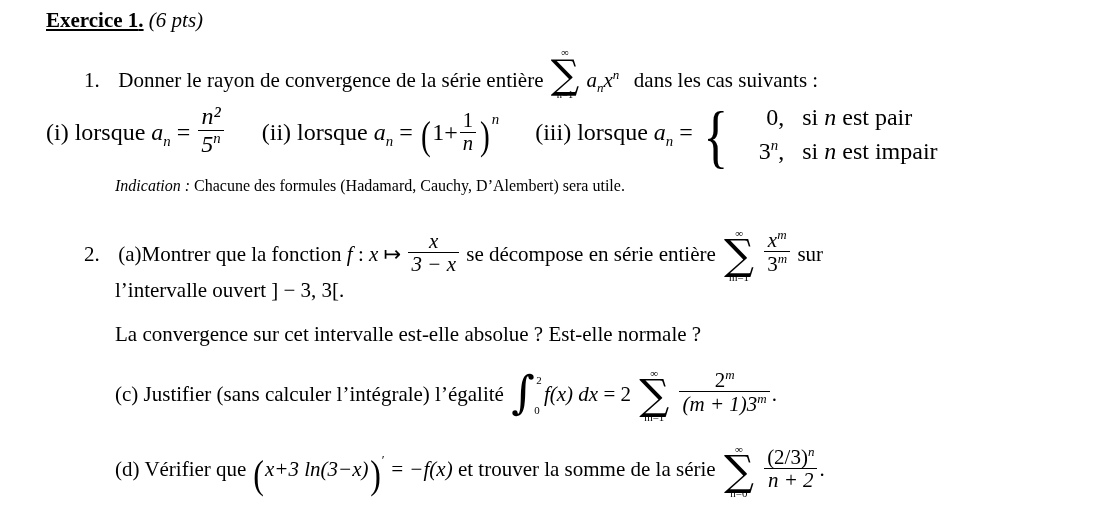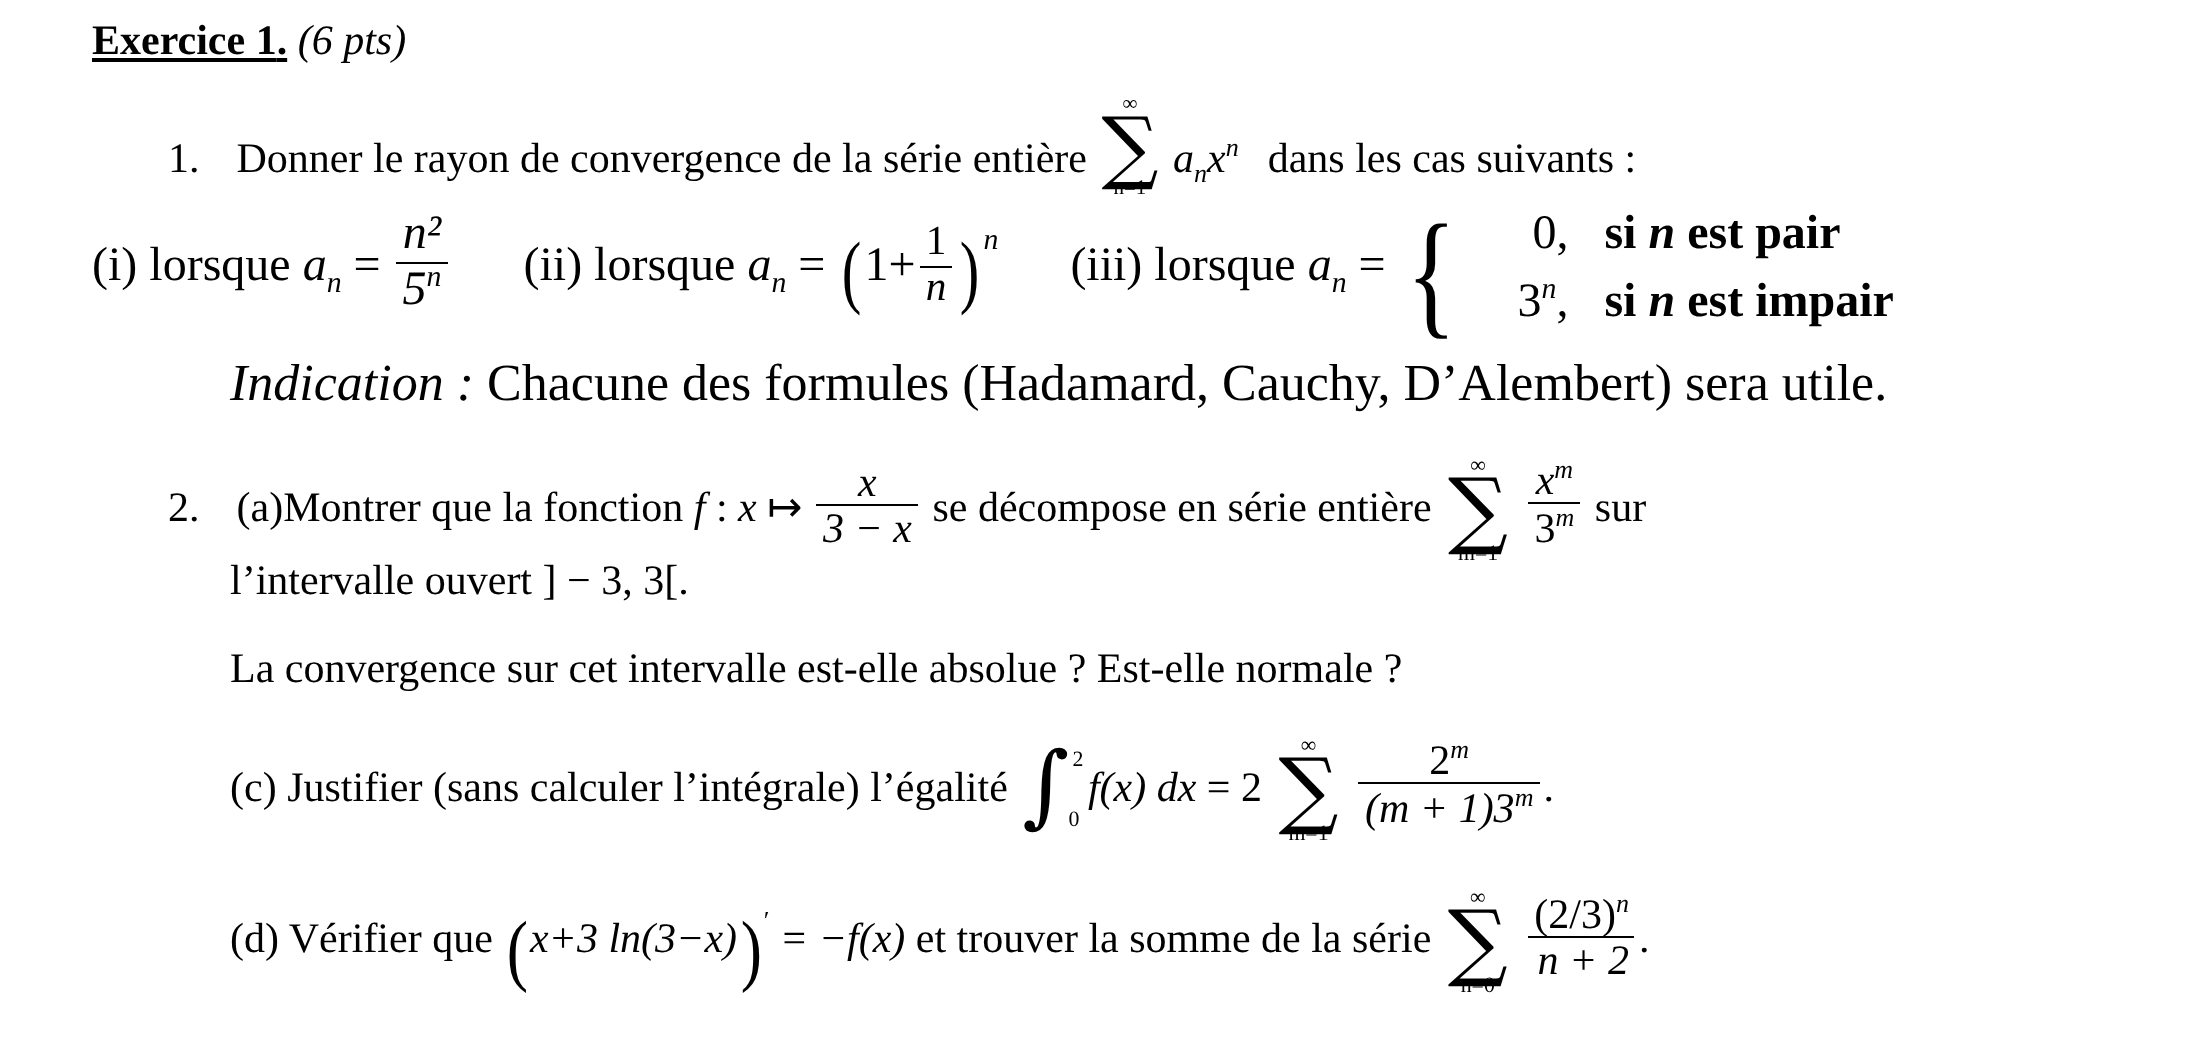--- a/index.html
+++ b/index.html
@@ -27,21 +27,21 @@
 
   
   .frac {
     display: inline-block;
     vertical-align: -0.5em;
     text-align: center;
     line-height: 1.05;
     margin: 0 2px;
   }
   .frac .num { display: block; padding: 0 3px; }
-  .frac .den { display: block; border-top: 1.2px solid #000; padding: 0 3px; text-align: right; }
+  .frac .den { display: block; border-top: 1.2px solid #000; padding: 0 3px; }
   .frac.small { font-size: 0.86em; }
 
   
   .sum {
     display: inline-block;
     vertical-align: middle;
     text-align: center;
     line-height: 1;
     margin: 0 3px;
     position: relative;
@@ -75,21 +75,21 @@
 
   sup.sm { font-size: 0.62em; vertical-align: super; }
   sub.sm { font-size: 0.62em; vertical-align: sub; }
 
   
   .bigparen { display:inline-block; font-size: 1.9em; line-height: 0.6; vertical-align: -0.30em; font-family: "Liberation Serif", serif; transform: scaleX(0.8); }
   .brace { display: inline-block; font-size: 2.9em; line-height: 0.55; vertical-align: -0.30em; transform: scaleX(0.75); font-family: "Liberation Serif", serif;}
   .cases { display: inline-block; vertical-align: middle; }
   .cases .row { display: block; line-height: 1.42; }
   .cases .c1 { display: inline-block; width: 46px; text-align: right; }
-  .cases .c2 { display: inline-block; padding-left: 12px; font-weight: bold; }
+  .cases .c2 { display: inline-block; padding-left: 12px; }
 
   .paren-tall { display:inline-block; font-size:1.7em; line-height:0.7; vertical-align:-0.24em; transform: scaleX(0.72);}
 </style>
 </head>
 <body>
 
 <div class="page">
 
   <div class="line" style="left:46px; top:8px; font-size:21px;">
     <span class="bd">Exercice 1</span><span class="bd">.</span>
@@ -143,21 +143,21 @@
           <span class="c2">si <span class="mi">n</span> est pair</span>
         </span>
         <span class="row">
           <span class="c1"><span>3</span><sup class="sm mi">n</sup><span>,</span></span>
           <span class="c2">si <span class="mi">n</span> est impair</span>
         </span>
       </span>
     </span>
   </div>
 
-  <div class="line" style="left:115px; top:177px; font-size:26px;">
+  <div class="line" style="left:115px; top:177px; font-size:16px;">
     <span class="it">Indication :</span>
     <span>Chacune des formules (Hadamard, Cauchy, D’Alembert) sera utile.</span>
   </div>
 
   <div class="line" style="left:84px; top:228px; font-size:21px;">
     <span>2.</span>
     <span style="display:inline-block;width:8px;"></span>
     <span>(a)</span><span>Montrer que la fonction</span>
     <span class="mi">f</span>
     <span>:</span>

